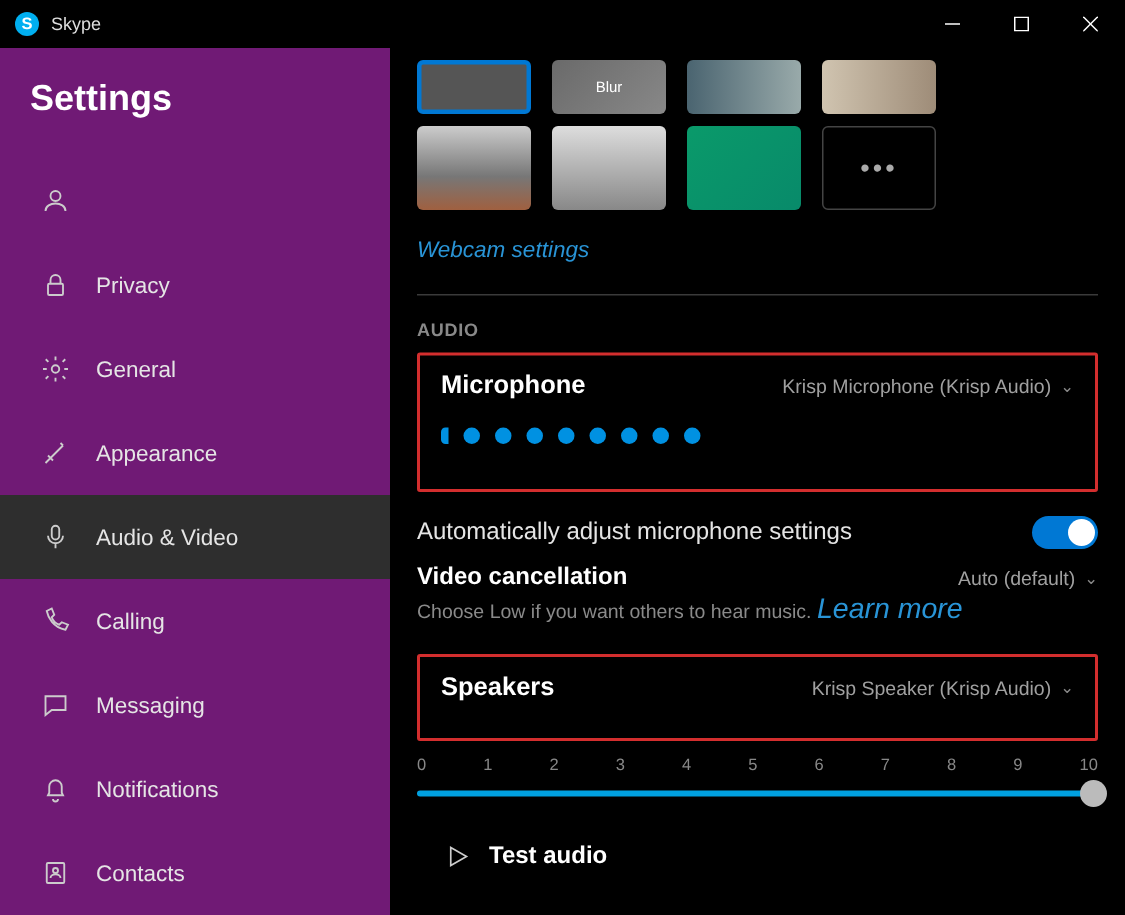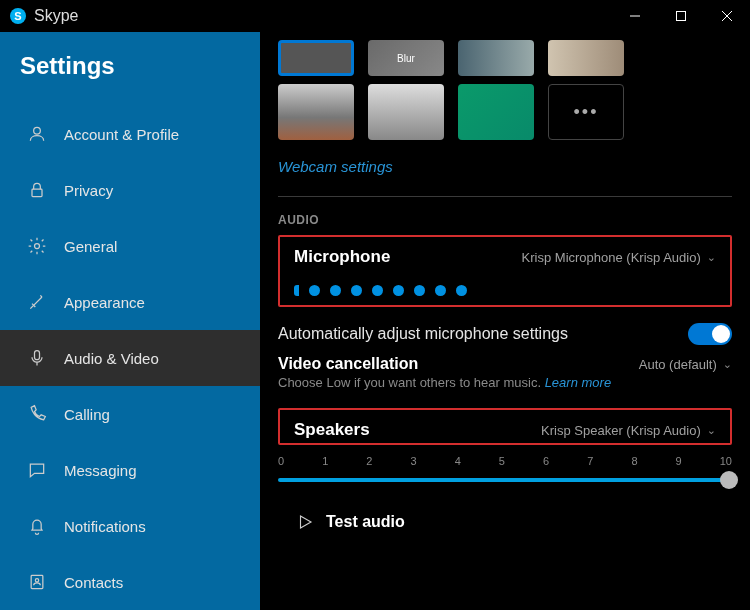--- a/index.html
+++ b/index.html
@@ -16,31 +16,31 @@
     display: flex; align-items: center;
     padding: 0 0 0 10px;
   }
   .app-icon {
     width: 16px; height: 16px; border-radius: 50%;
     background: #00aff0;
     display: flex; align-items: center; justify-content: center;
     color: #fff; font-size: 11px; font-weight: bold;
     margin-right: 8px;
   }
-  .app-title { font-size: 16px; color: #ddd; }
+  .app-title { font-size: 12px; color: #ddd; }
   .win-controls { margin-left: auto; display: flex; }
   .win-btn {
     width: 46px; height: 32px;
     display: flex; align-items: center; justify-content: center;
     color: #fff; font-size: 14px;
   }
   .content { display: flex; height: 578px; }
   .sidebar {
     width: 260px;
-    background: #0369a1;
+    background: #701a75;
     padding: 20px 0 0 20px;
   }
   .sidebar h1 { font-size: 24px; font-weight: 600; color: #fff; margin-bottom: 26px; }
   .nav-item {
     display: flex; align-items: center;
     height: 56px;
     padding-left: 6px;
     font-size: 15px; color: #e5e5e5;
     margin-left: -20px; padding-left: 26px;
   }
@@ -72,37 +72,37 @@
   }
   .tb-a { background: linear-gradient(180deg,#ccc 0%, #777 60%, #a06040 100%);}
   .tb-b { background: linear-gradient(180deg,#ddd 0%, #888 100%);}
   .tb-c { background: linear-gradient(135deg,#0a9a6a,#088a6a);}
   .more-btn {
     width: 76px; height: 56px; border: 1px solid #444; border-radius: 4px;
     display: flex; align-items: center; justify-content: center;
     color: #aaa; font-size: 18px; letter-spacing: 2px;
   }
   .link { color: #2994d6; font-size: 15px; font-style: italic; }
-  .link.small { font-size: 13px; }
+  .link.small { font-size: 19px; }
   .divider { border: none; border-top: 1px solid #3a3a3a; margin: 20px 0 16px 0; }
   .section-label { color: #898989; font-size: 12px; font-weight: 700; letter-spacing: 0.5px; }
   .row {
     display: flex; align-items: center; justify-content: space-between;
   }
   .row-title { font-size: 17px; font-weight: 600; color: #fff; }
   .row-title.small { font-size: 16px; }
   .dropdown {
     display: flex; align-items: center; gap: 6px;
     color: #a0a0a0; font-size: 13px; text-align: center;
   }
   .chev { font-size: 11px; color: #888; }
   .mic-dots { display: flex; gap: 10px; margin: 18px 0 6px 0; align-items:center;}
   .mic-dot { width: 11px; height: 11px; border-radius: 50%; background: #0091e2; }
   .mic-dot.half { width: 5px; border-radius: 3px 0 0 3px; height:11px;}
-  .redbox { border: 2px solid #d32e2e; padding: 10px 14px 3px 14px; border-radius:2px;}
+  .redbox { border: 2px solid #d32e2e; padding: 10px 14px 24px 14px; border-radius:2px;}
   .setting-row {
     display: flex; align-items: center; justify-content: space-between;
     margin: 16px 0 8px 0;
   }
   .setting-text { font-size: 16px; color: #e5e5e5; }
   .toggle {
     width: 44px; height: 22px; border-radius: 11px;
     background: #0078d4; position: relative;
   }
   .toggle-knob {
@@ -156,21 +156,20 @@
   <div class="sidebar">
     <h1>Settings</h1>
 
     <div class="nav-item">
       <span class="nav-icon">
         <svg width="20" height="20" viewBox="0 0 24 24">
             <circle cx="12" cy="8" r="4"></circle>
             <path d="M4 20c0-4 4-6 8-6s8 2 8 6"></path>
           </svg>
       </span>
-      <span>Account &amp; Profile</span>
     </div>
 
     <div class="nav-item">
       <span class="nav-icon">
         <svg width="20" height="20" viewBox="0 0 24 24">
             <rect x="6" y="11" width="12" height="9" rx="1"></rect>
             <path d="M8 11V8a4 4 0 118 0v3"></path>
           </svg>
       </span>
       <span>Privacy</span>

